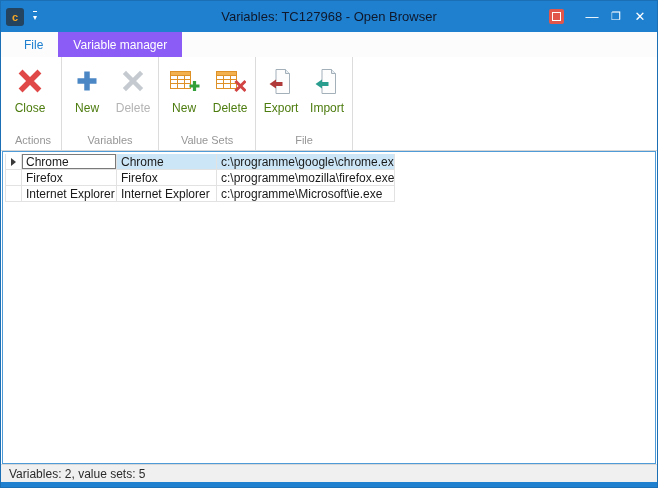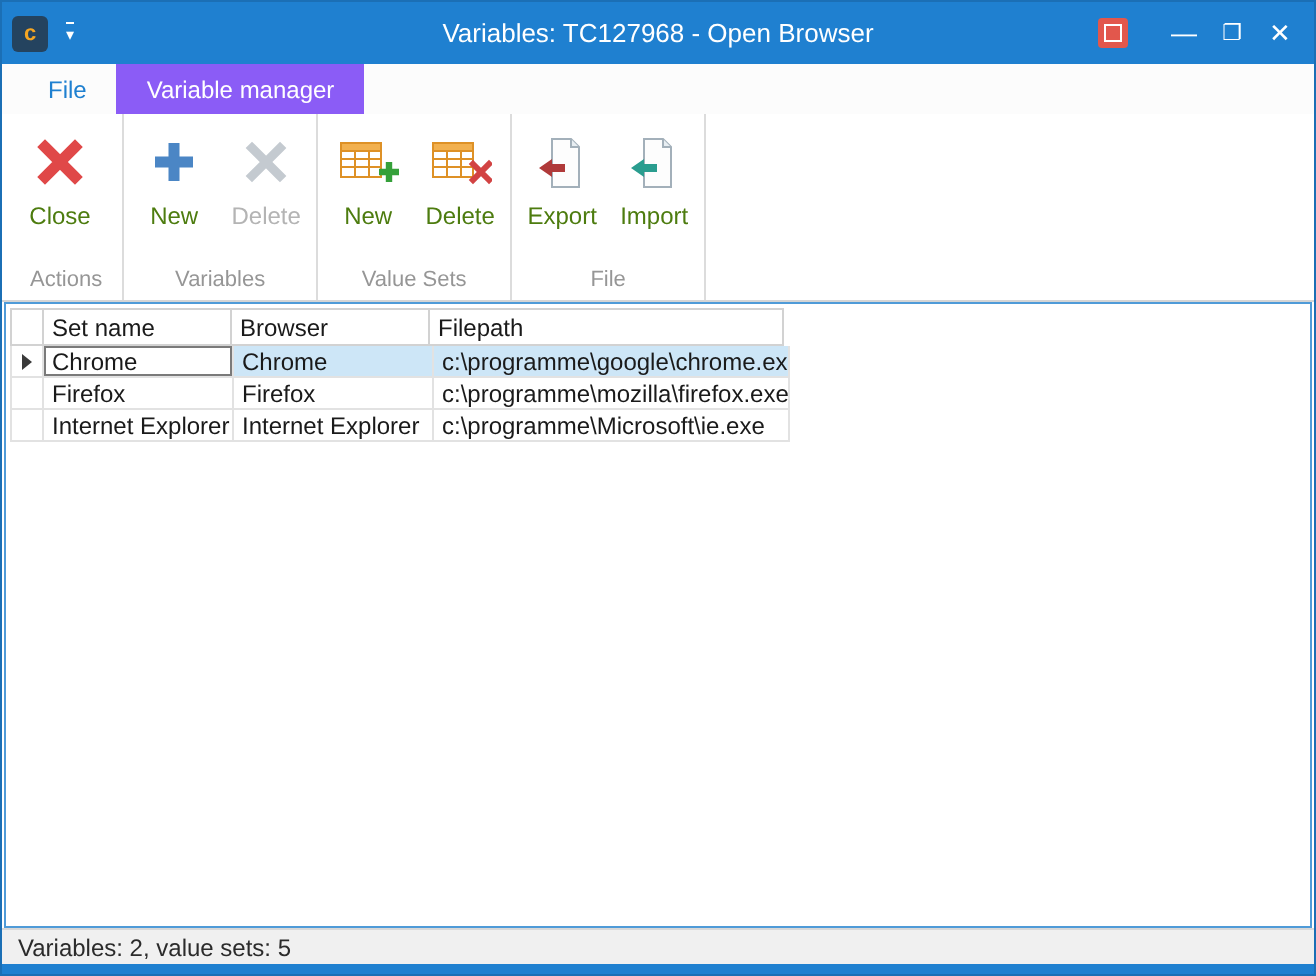--- a/index.html
+++ b/index.html
@@ -20,21 +20,21 @@
     display:flex; align-items:center; padding:0 5px; position:relative;
   }
   .app-icon {
     width:18px; height:18px; border-radius:3px; background:#24435f;
     display:flex; align-items:center; justify-content:center;
     font-size:11px; font-weight:bold; color:#f5a623; flex:0 0 auto;
   }
   .qat-caret { font-size:8px; margin-left:9px; line-height:1; border-top:1px solid #fff; padding-top:2px; }
   .title {
     position:absolute; left:0; right:0; text-align:center;
-    font-size:13px; color:#ffffff; pointer-events:none;
+    font-size:13px; color:#0f172a; pointer-events:none;
   }
   .tb-right { margin-left:auto; display:flex; align-items:center; z-index:1; }
   .tb-badge {
     width:15px; height:15px; background:#e2574c; border-radius:2px;
     margin-right:16px; display:flex; align-items:center; justify-content:center;
   }
   .tb-badge::after { content:""; width:7px; height:7px; border:1px solid #fff; background:transparent; }
   .tb-btn {
     width:24px; height:24px; display:flex; align-items:center; justify-content:center;
     color:#fff; font-size:13px; cursor:default;
@@ -211,26 +211,20 @@
         </div>
       </div>
       <div class="rgroup-label">File</div>
     </div>
 
   </div>
 
   <div class="content">
     <div class="grid">
 
-      <div class="grow ghead">
-        <div class="gcell col-ind"></div>
-        <div class="gcell col-set">Set name</div>
-        <div class="gcell col-browser">Browser</div>
-        <div class="gcell col-path">Filepath</div>
-      </div>
 
       <div class="gbody">
         <div class="grow">
           <div class="gcell col-ind first-col">
             <span class="row-arrow"></span>
           </div>
           <div class="gcell col-set focus">Chrome</div>
           <div class="gcell col-browser sel">Chrome</div>
           <div class="gcell col-path sel">c:\programme\google\chrome.exe</div>
         </div>

